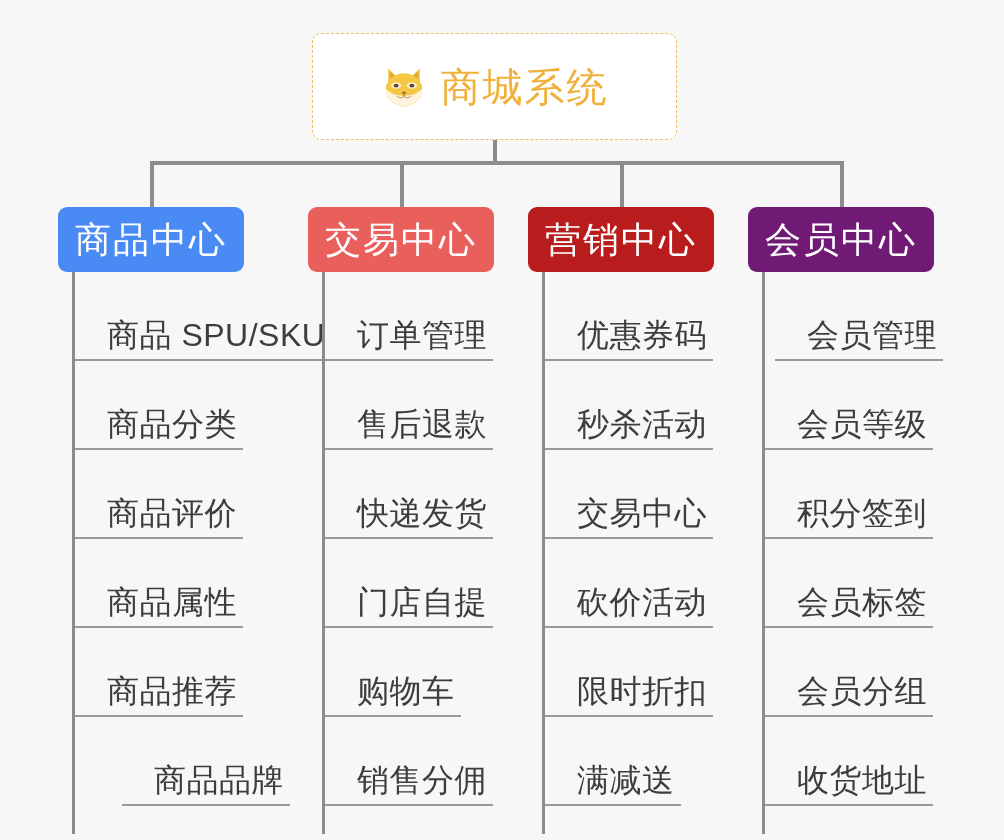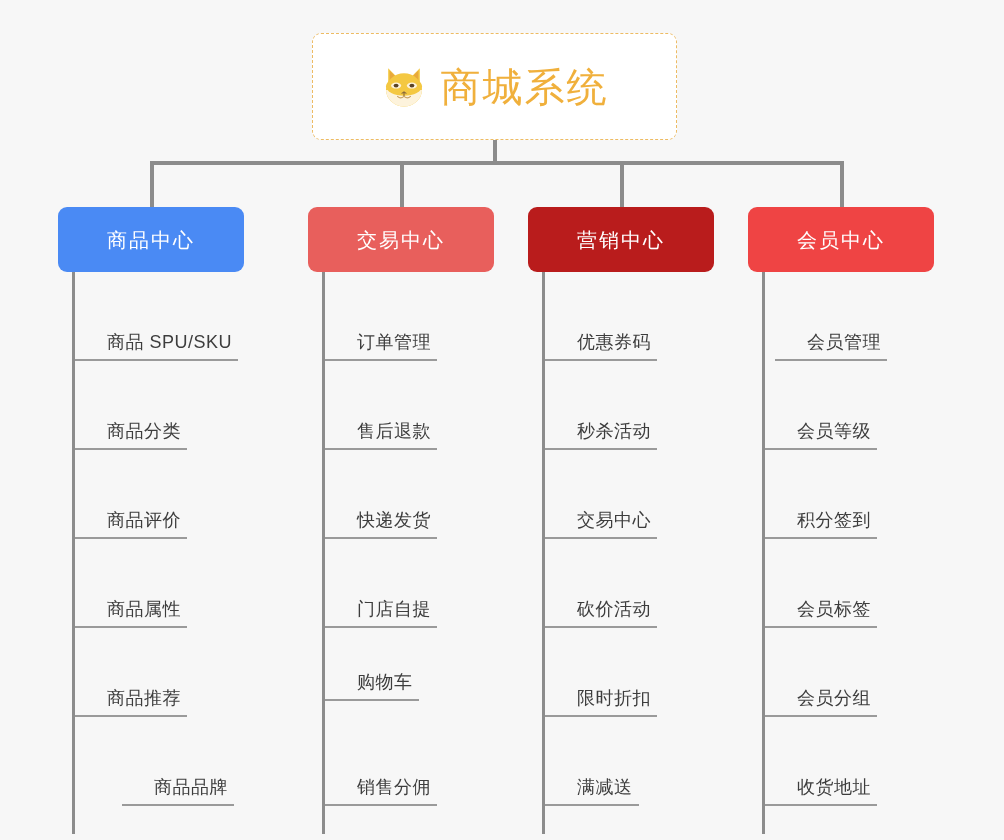--- a/index.html
+++ b/index.html
@@ -63,21 +63,21 @@
     position: absolute;
     top: 207px;
     height: 65px;
     box-sizing: border-box;
     border-radius: 9px;
     display: flex;
     align-items: center;
     justify-content: center;
   }
   .cat-label {
-    font-size: 20px;
+    font-size: 36px;
     color: #ffffff;
     letter-spacing: 2px;
     line-height: 1;
     white-space: nowrap;
     font-family: Liberation Serif, serif;
   }
 
   
   .leaf-column {
     position: absolute;
@@ -96,21 +96,21 @@
     height: 89px;
     display: flex;
     align-items: flex-end;
   }
   .leaf-inner {
     display: inline-block;
     padding: 0 6px 6px 32px;
     border-bottom: 2px solid #9a9a9a;
   }
   .leaf-label {
-    font-size: 18px;
+    font-size: 32px;
     color: #3d3d3d;
     line-height: 1.1;
     white-space: nowrap;
     letter-spacing: 0.5px;
   }
 </style>
 </head>
 <body style="background: rgb(247, 247, 247);">
 
 <div id="canvas">
@@ -178,21 +178,21 @@
     </div>
     <div class="leaf-item" style="top:89px;">
       <span class="leaf-inner"><span class="leaf-label">售后退款</span></span>
     </div>
     <div class="leaf-item" style="top:178px;">
       <span class="leaf-inner"><span class="leaf-label">快递发货</span></span>
     </div>
     <div class="leaf-item" style="top:267px;">
       <span class="leaf-inner"><span class="leaf-label">门店自提</span></span>
     </div>
-    <div class="leaf-item" style="top:340px;">
+    <div class="leaf-item" style="top:356px;">
       <span class="leaf-inner"><span class="leaf-label">购物车</span></span>
     </div>
     <div class="leaf-item" style="top:445px;">
       <span class="leaf-inner"><span class="leaf-label">销售分佣</span></span>
     </div>
   </div>
 
   <div class="cat-box" style="left: 528px; width: 186px; background: #b91c1c;">
     <span class="cat-label">营销中心</span>
   </div>
@@ -211,21 +211,21 @@
       <span class="leaf-inner"><span class="leaf-label">砍价活动</span></span>
     </div>
     <div class="leaf-item" style="top:356px;">
       <span class="leaf-inner"><span class="leaf-label">限时折扣</span></span>
     </div>
     <div class="leaf-item" style="top:445px;">
       <span class="leaf-inner"><span class="leaf-label">满减送</span></span>
     </div>
   </div>
 
-  <div class="cat-box" style="left: 748px; width: 186px; background: #ef4444;">
+  <div class="cat-box" style="left: 748px; width: 186px; background: #701a75;">
     <span class="cat-label">会员中心</span>
   </div>
   <div class="leaf-column" style="left:762px;">
     <div class="leaf-spine" style="height: 562px; background: rgb(140, 140, 140);"></div>
     <div class="leaf-item" style="top:0px;padding-left:10px;">
       <span class="leaf-inner"><span class="leaf-label">会员管理</span></span>
     </div>
     <div class="leaf-item" style="top:89px;">
       <span class="leaf-inner"><span class="leaf-label">会员等级</span></span>
     </div>

